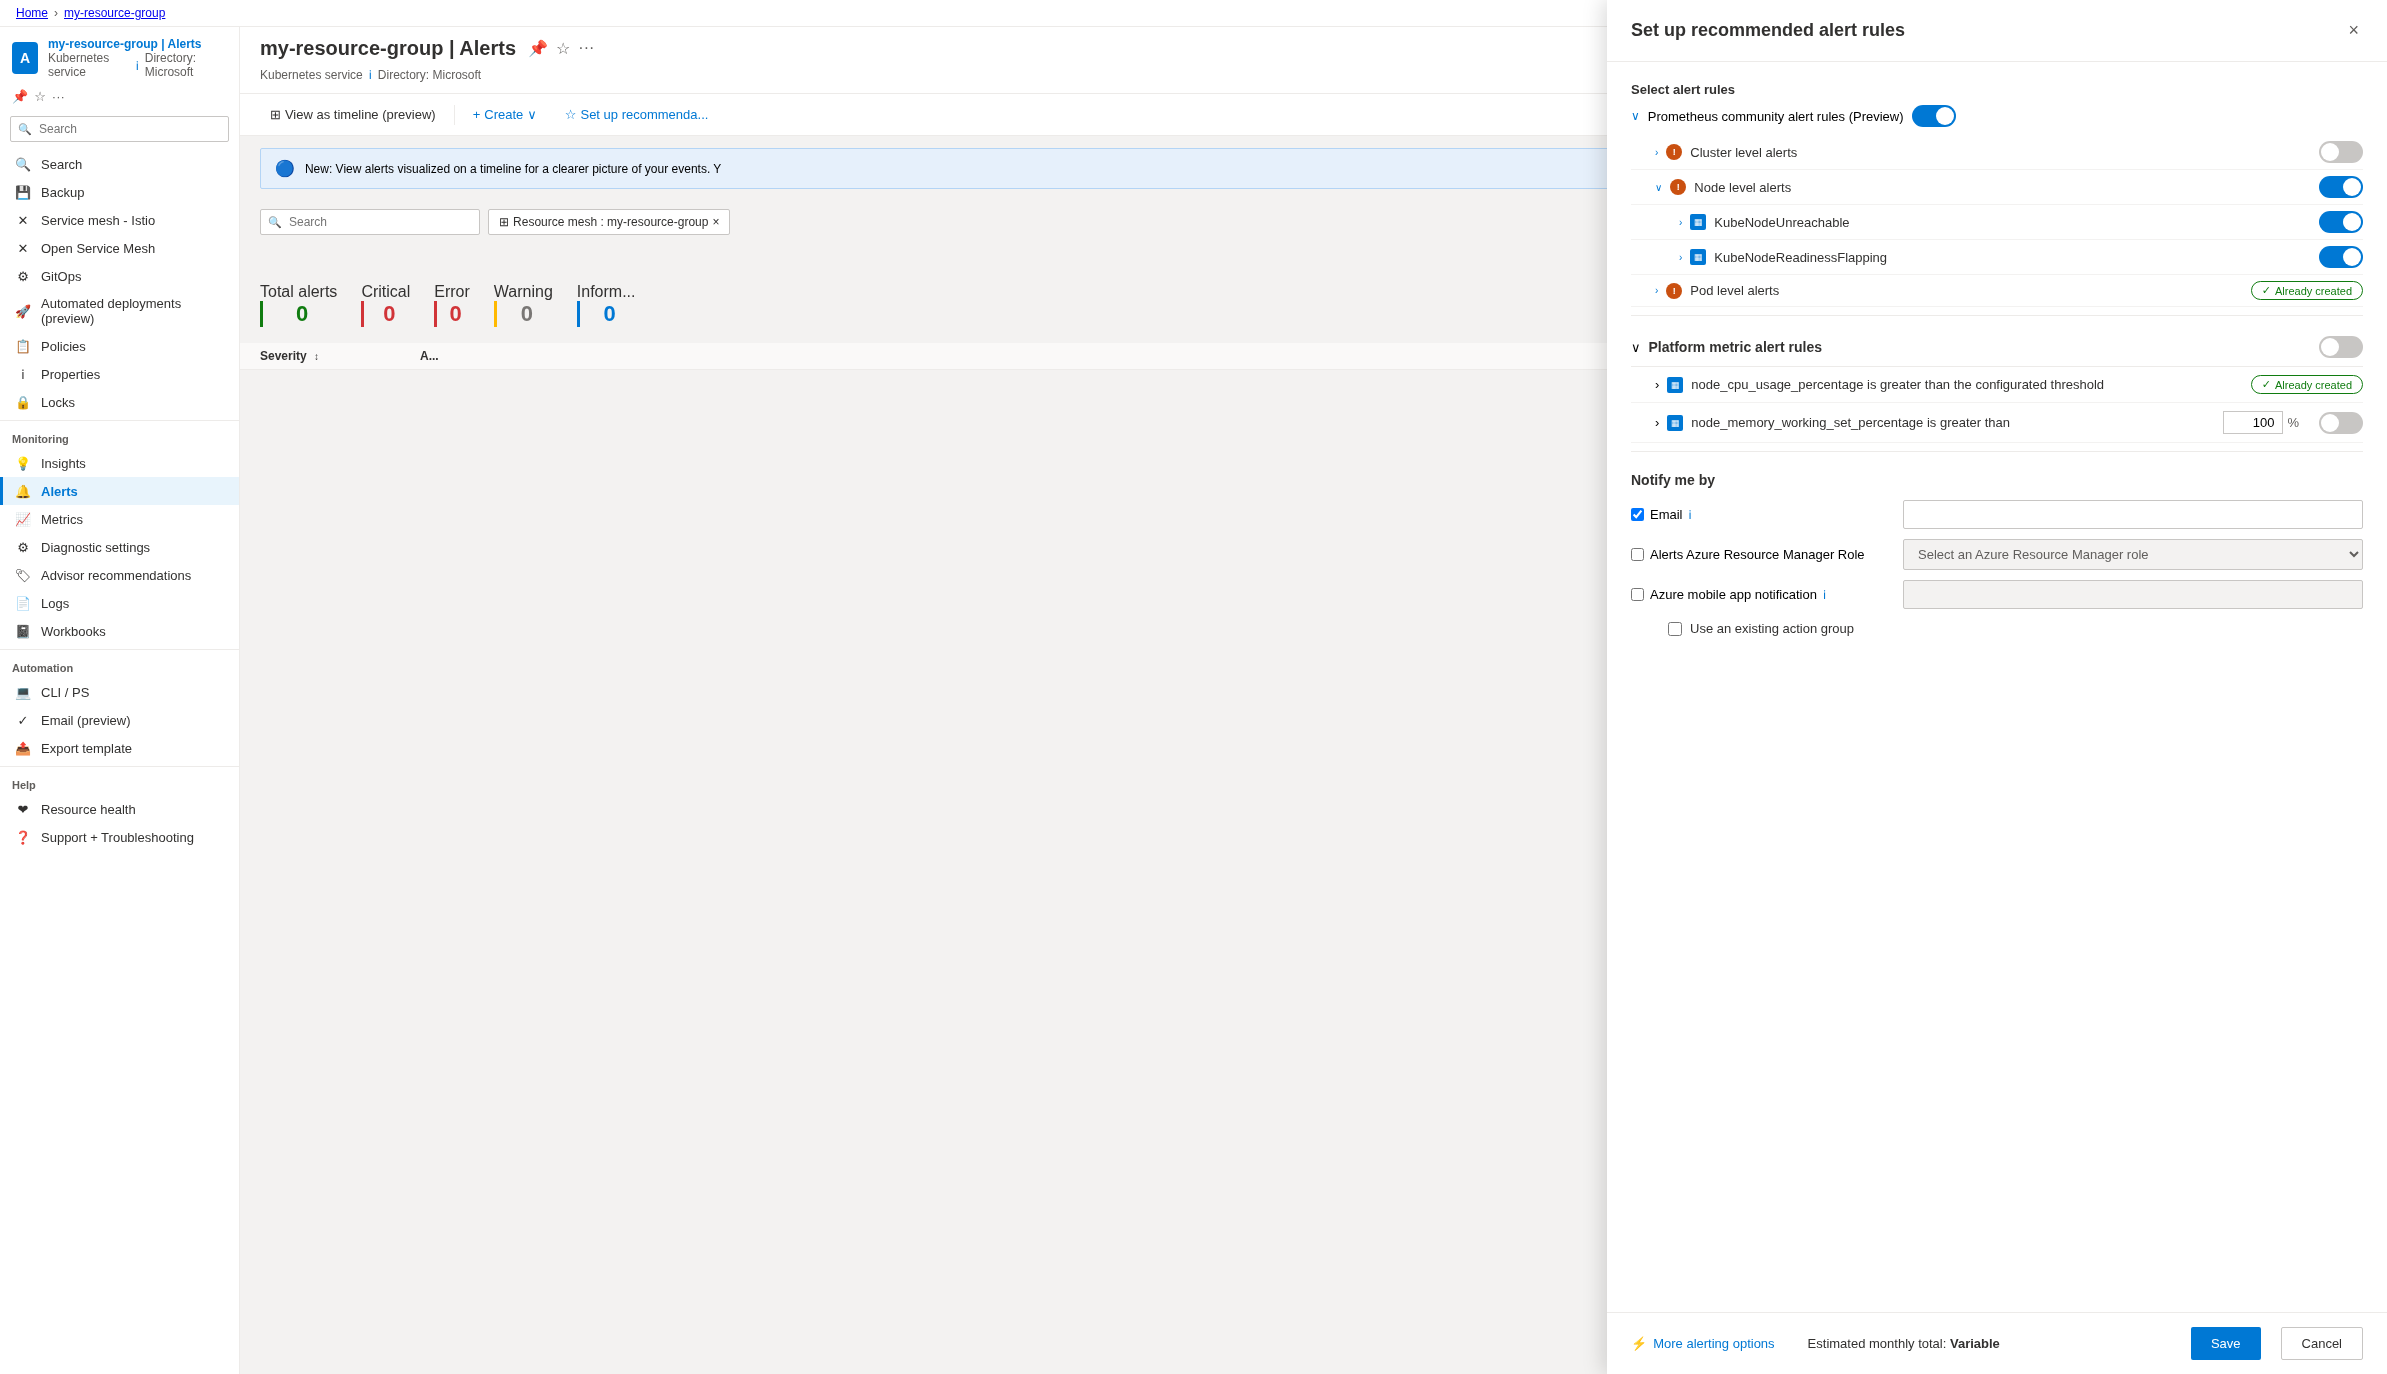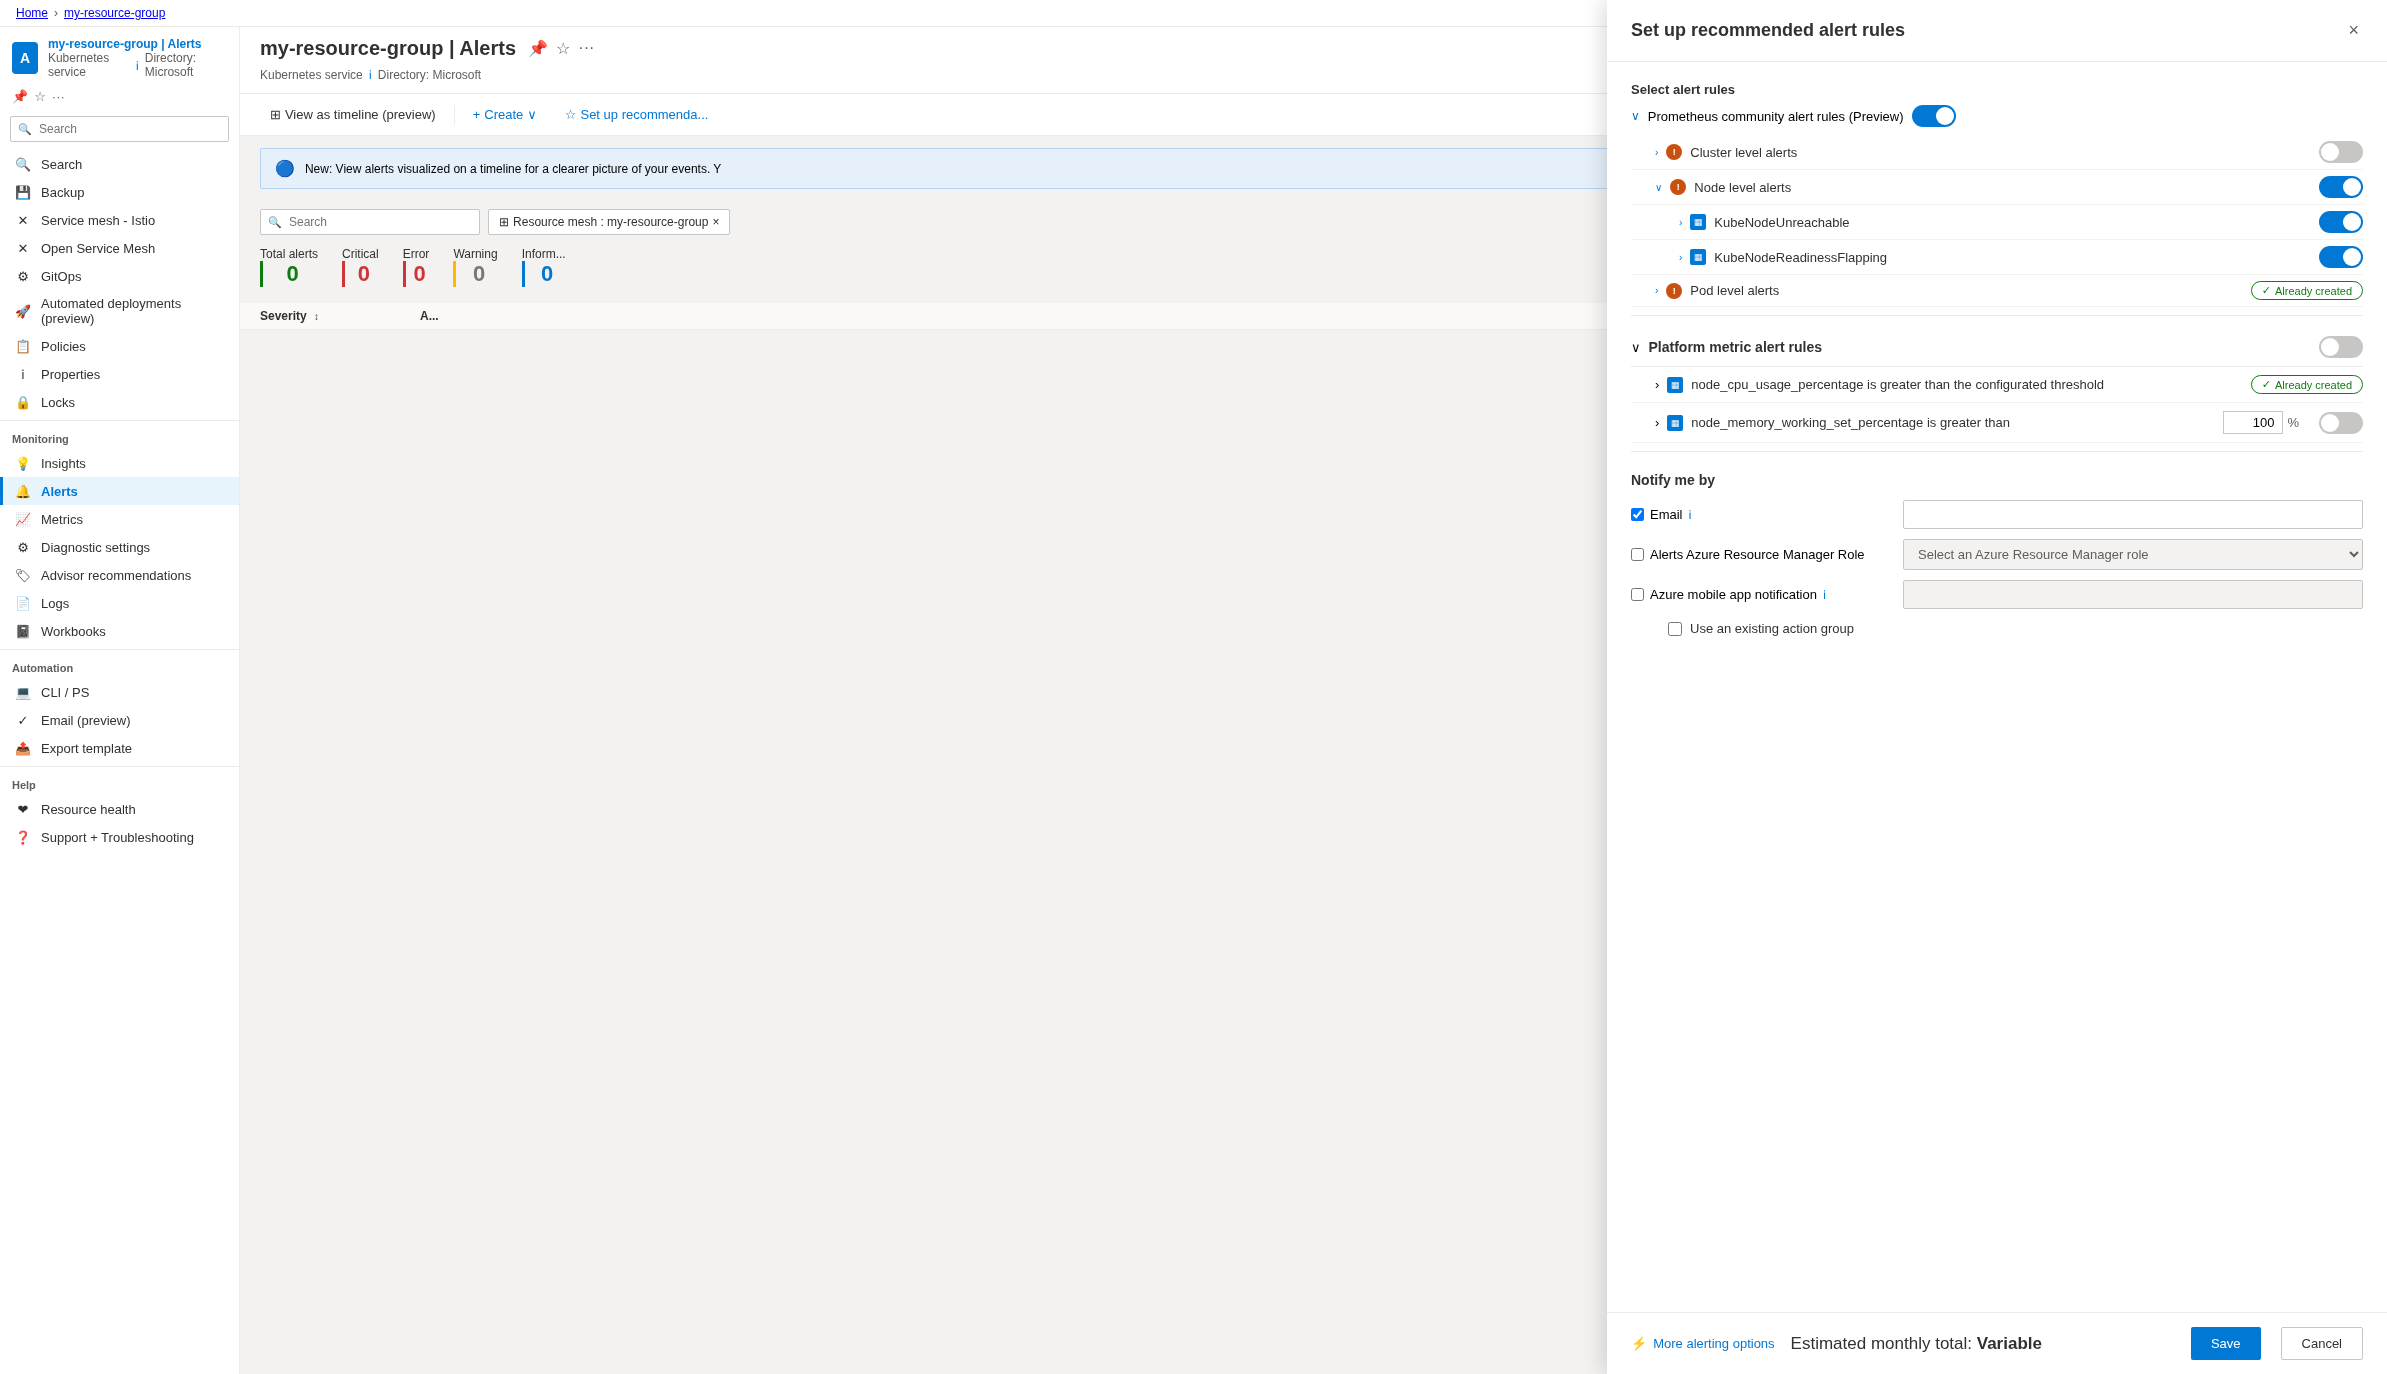--- a/index.html
+++ b/index.html
@@ -45,21 +45,21 @@
 
     .notification-bar { background: #e6f0fb; border: 1px solid #b3d4f5; margin: 12px 20px; padding: 10px 14px; display: flex; align-items: center; gap: 10px; border-radius: 2px; font-size: 12px; }
     .notification-bar .notif-icon { color: #0078d4; font-size: 16px; }
 
     .search-filter-bar { display: flex; align-items: center; gap: 8px; padding: 8px 20px; }
     .search-filter-bar input { border: 1px solid #c8c6c4; padding: 5px 8px 5px 28px; width: 220px; font-size: 12px; border-radius: 2px; }
     .filter-btn { border: 1px solid #c8c6c4; padding: 5px 10px; background: #fff; font-size: 12px; cursor: pointer; border-radius: 2px; color: #323130; display: flex; align-items: center; gap: 4px; }
 
     .stats-row { display: flex; gap: 0; padding: 0 20px 12px; }
     .stat-item { text-align: center; padding: 4px 24px 4px 0; }
-    .stat-label { font-size: 12px; color: #323130; }
+    .stat-label { font-size: 16px; color: #323130; margin-top: 36px; }
     .stat-value { font-size: 22px; font-weight: 600; }
 
     .table-header { display: flex; padding: 6px 20px; border-bottom: 1px solid #edebe9; font-size: 12px; font-weight: 600; color: #323130; background: #faf9f8; }
     .table-header .col-name { flex: 1; }
     .table-header .col-sev { width: 160px; }
     .table-header .col-alert { width: 120px; }
 
     
     .panel-overlay { position: fixed; top: 0; right: 0; width: 780px; height: 100vh; background: #fff; box-shadow: -4px 0 20px rgba(0,0,0,0.15); z-index: 100; display: flex; flex-direction: column; overflow: hidden; }
     .panel-header { display: flex; align-items: center; justify-content: space-between; padding: 16px 24px; border-bottom: 1px solid #edebe9; }
@@ -107,21 +107,21 @@
     .notify-row input[type="text"] { flex: 1; border: 1px solid #c8c6c4; padding: 6px 10px; font-size: 13px; border-radius: 2px; }
     .notify-row select { flex: 1; border: 1px solid #c8c6c4; padding: 6px 10px; font-size: 13px; background: #f3f2f1; border-radius: 2px; color: #605e5c; }
     .notify-row input[type="text"].disabled-input { background: #f3f2f1; color: #605e5c; }
 
     .checkbox-row { display: flex; align-items: center; gap: 8px; margin-bottom: 10px; font-size: 13px; color: #323130; padding-left: 37px; }
     .checkbox-row input[type="checkbox"] { width: 14px; height: 14px; accent-color: #0078d4; }
 
     
     .panel-footer { border-top: 1px solid #edebe9; padding: 14px 24px; display: flex; align-items: center; justify-content: space-between; background: #fff; }
     .panel-footer-left { display: flex; align-items: center; gap: 6px; color: #0078d4; font-size: 13px; cursor: pointer; }
-    .panel-footer-right { font-size: 17px; color: #323130; }
+    .panel-footer-right { font-size: 13px; color: #323130; margin-left: 17px; }
     .panel-footer-right strong { font-weight: 600; }
     .footer-buttons { display: flex; gap: 20px; margin-top: 0; }
     .btn-save { background: #0078d4; color: white; border: none; padding: 8px 20px; font-size: 13px; cursor: pointer; border-radius: 2px; }
     .btn-cancel { background: #fff; color: #323130; border: 1px solid #c8c6c4; padding: 8px 20px; font-size: 13px; cursor: pointer; border-radius: 2px; }
 
     
     .sidebar::-webkit-scrollbar { width: 4px; }
     .sidebar::-webkit-scrollbar-thumb { background: #c8c6c4; border-radius: 2px; }
   </style>
 </head>

